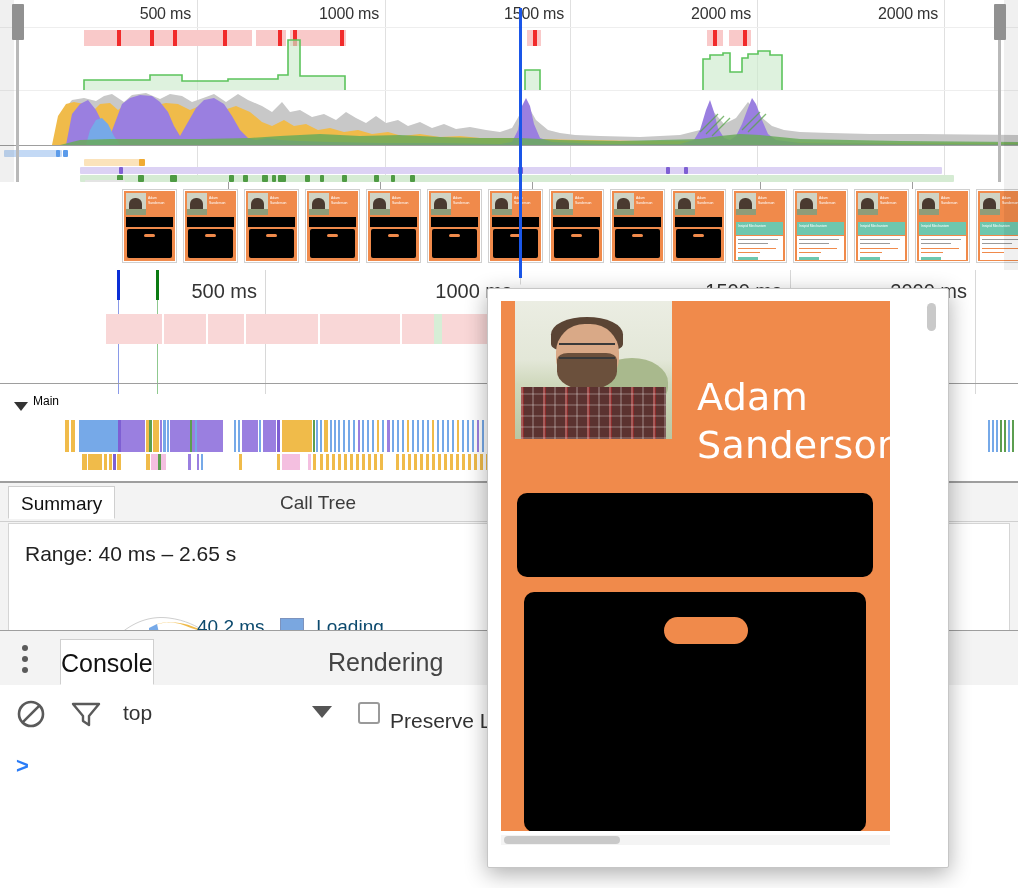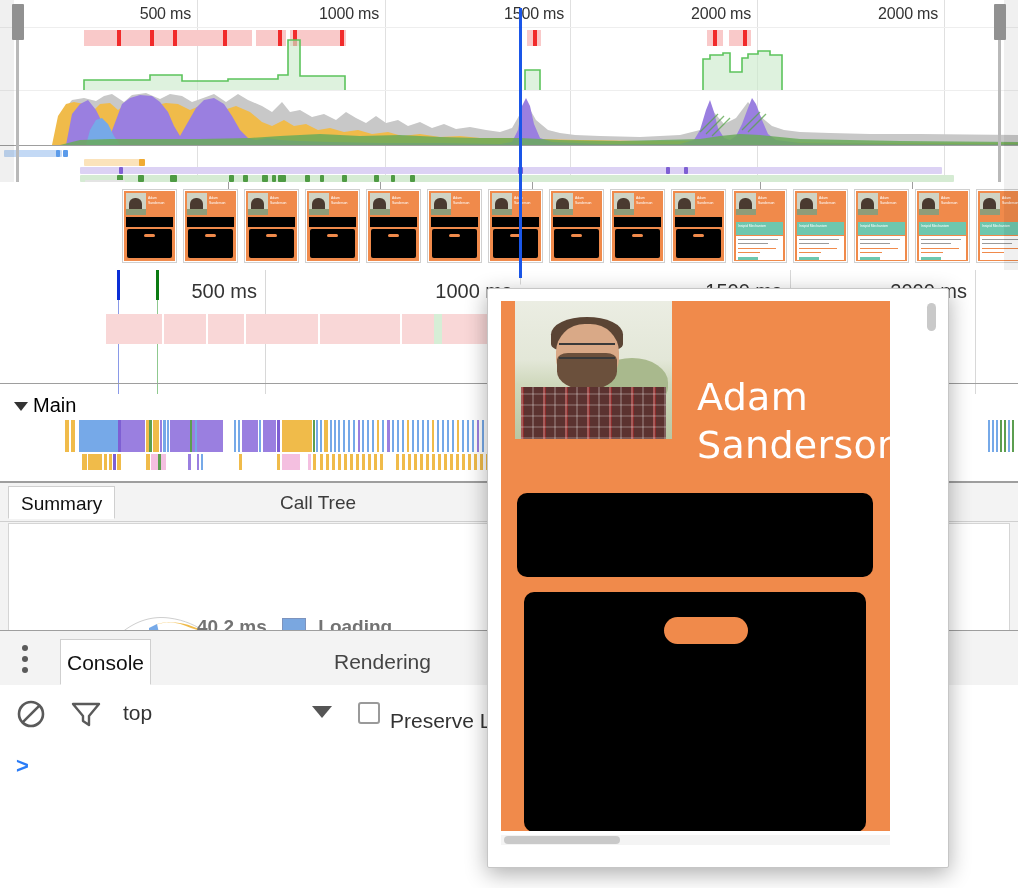--- a/index.html
+++ b/index.html
@@ -60,50 +60,50 @@
 
   
   #timeline{position:absolute;left:0;top:270px;width:1018px;height:212px;background:#fff;overflow:hidden;}
   .tl-grid{position:absolute;top:0;width:1px;height:124px;background:#d8d8d8;}
   .tl-label{position:absolute;top:10px;font-size:20px;color:#333;transform:translateX(-100%);
             padding-right:8px;white-space:nowrap;}
   .tl-marker{position:absolute;top:0;width:3px;height:30px;}
   .tl-marker-line{position:absolute;top:30px;width:1px;height:94px;}
   .ia-strip{position:absolute;top:44px;height:30px;background:#f9d7d7;}
   .ia-seg{position:absolute;top:44px;height:30px;}
-  .tl-track-title{position:absolute;font-size:20px;color:#000;}
+  .tl-track-title{position:absolute;font-size:12px;color:#000;}
   .tl-hr{position:absolute;left:0;width:1018px;height:1px;background:#9e9e9e;}
   .tri{position:absolute;width:0;height:0;border-left:7px solid transparent;border-right:7px solid transparent;border-top:9px solid #333;}
 
   
   .playhead{position:absolute;width:3px;background:#1a56e8;}
   .playarrow{position:absolute;width:0;height:0;border-left:12px solid transparent;border-right:12px solid transparent;border-bottom:12px solid #fff;}
 
   
   #summary{position:absolute;left:0;top:482px;width:1018px;height:148px;background:#f3f3f3;
            border-top:1px solid #9e9e9e;overflow:hidden;}
   .tabbar{position:absolute;left:0;top:0;width:1018px;height:38px;background:#f3f3f3;
           border-bottom:1px solid #cfcfcf;}
   .tab{position:absolute;top:3px;height:33px;line-height:33px;padding:0 12px;font-size:19px;color:#3c3c3c;
        box-sizing:border-box;white-space:nowrap;}
   .tab.active{background:#fff;border:1px solid #cfcfcf;border-bottom:1px solid #fff;color:#111;}
   #summary .body{position:absolute;left:8px;top:40px;width:1002px;height:108px;background:#fff;
                  border:1px solid #d5d5d5;box-sizing:border-box;}
   .range-line{position:absolute;left:16px;top:18px;font-size:21px;color:#222;white-space:nowrap;}
-  .legend-row{position:absolute;white-space:nowrap;font-size:19px;color:#737373;font-weight:bold;}
+  .legend-row{position:absolute;white-space:nowrap;font-size:19px;color:#0c4a6e;}
   .sw{display:inline-block;width:22px;height:14px;border:1px solid #7d93bd;vertical-align:-1px;margin:0 7px 0 10px;}
 
   
   #drawer{position:absolute;left:0;top:630px;width:1018px;height:258px;background:#fff;
           border-top:1px solid #9e9e9e;overflow:hidden;}
   .drawer-tabbar{position:absolute;left:0;top:0;width:1018px;height:54px;background:#f3f3f3;
                  border-bottom:1px solid #bdbdbd;}
   .kebab{position:absolute;left:22px;top:14px;width:6px;height:28px;}
   .kebab i{display:block;width:6px;height:6px;border-radius:50%;background:#5a5a5a;margin-bottom:5px;}
-  .dtab{position:absolute;top:8px;height:46px;line-height:46px;padding:0 6px;font-size:21px;color:#444;
+  .dtab{position:absolute;top:8px;height:46px;line-height:46px;padding:0 0;font-size:25px;color:#444;
         box-sizing:border-box;white-space:nowrap;}
   .dtab.active{background:#fff;border:1px solid #cfcfcf;border-bottom:1px solid #fff;color:#111;}
   .console-toolbar{position:absolute;left:0;top:54px;width:1018px;height:54px;background:#fff;
                    border-bottom:1px solid #d8d8d8;}
   .console-body{position:absolute;left:0;top:108px;width:1018px;height:150px;background:#fff;}
   .prompt-chev{position:absolute;left:16px;top:122px;font-size:22px;color:#2a7cf7;font-weight:700;}
   .ctx-name{position:absolute;font-size:21px;color:#333;}
   .caret{position:absolute;width:0;height:0;border-left:10px solid transparent;border-right:10px solid transparent;border-top:12px solid #555;}
   .cb-box{position:absolute;width:22px;height:22px;border:2px solid #9a9a9a;border-radius:3px;background:#fff;box-sizing:border-box;}
   .cb-label{position:absolute;font-size:21px;color:#333;white-space:nowrap;margin-top:8px;}
@@ -585,20 +585,21 @@
   <div class="playarrow" style="left:508px;top:14px"></div>
   <div class="tl-hr" style="top:211px"></div>
 </div>
 
 <div id="summary">
   <div class="tabbar">
     <div class="tab active" style="left:8px">Summary</div>
     <div class="tab" style="left:268px">Call Tree</div>
   </div>
   <div class="body">
+    <div class="range-line">Range: 40 ms – 2.65 s</div>
     <svg class="abs" style="left:110px;top:88px" width="90" height="22">
       <path d="M2,21 C18,8 34,4 50,6 C66,8 78,14 88,21 Z" fill="#fff" stroke="#cfcfcf" stroke-width="1"></path>
       <path d="M36,13 C46,8 60,10 72,16 L88,21 C74,13 54,6 36,13 Z" fill="#f0bb4a"></path>
       <path d="M30,16 L38,12 L40,21 L30,21 Z" fill="#76a9e8"></path>
     </svg>
     <div class="legend-row" style="left:188px;top:92px">
       <span>40.2 ms</span>
       <span class="sw" style="background:#7aa7e0"></span>
       <span>Loading</span>
     </div>

